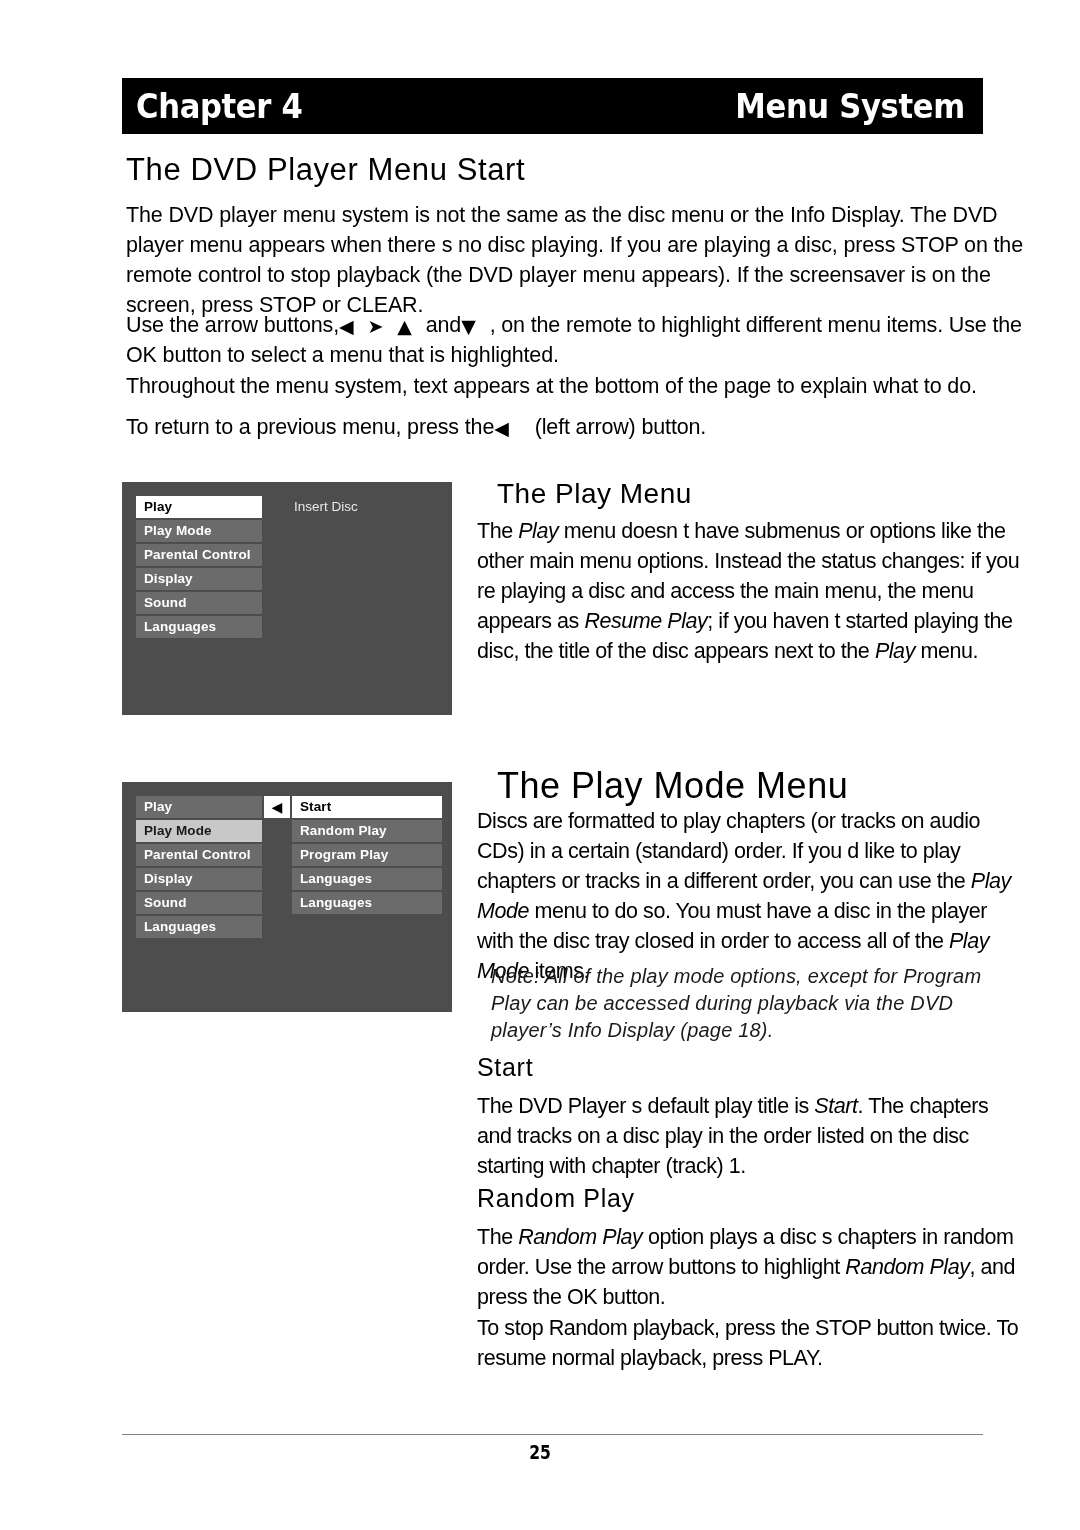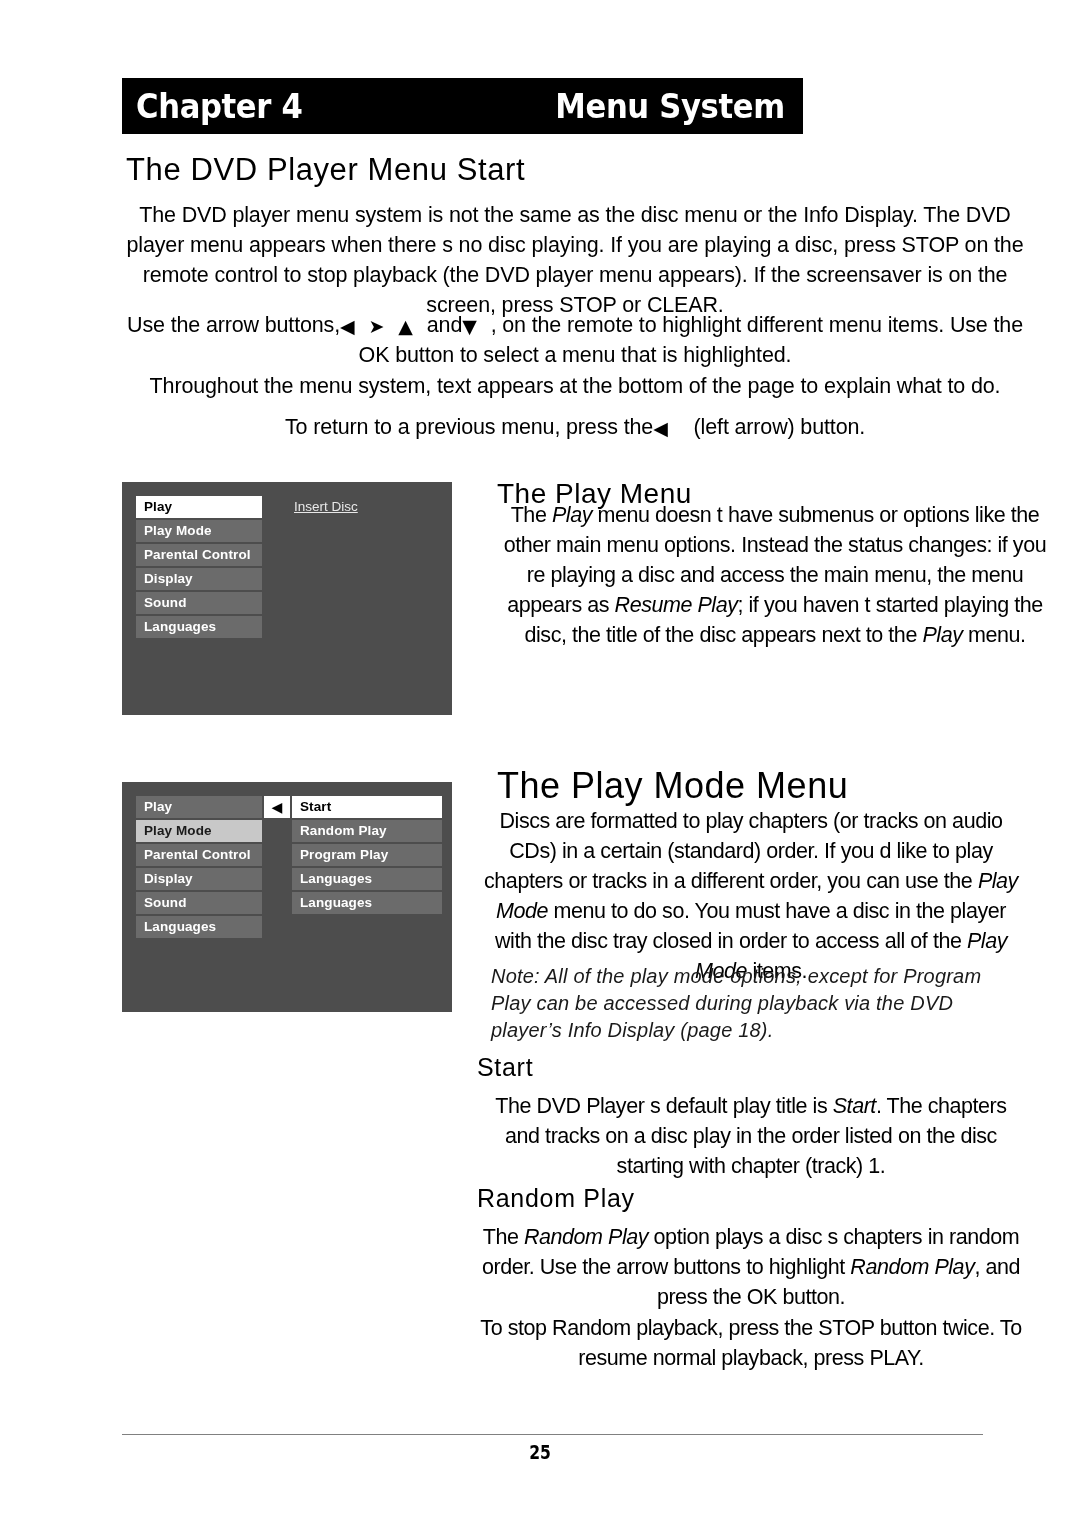--- a/index.html
+++ b/index.html
@@ -14,21 +14,21 @@
     font-family: "Liberation Sans", sans-serif;
     color: #000000;
     overflow: hidden;
   }
 
   
   .chapter-bar {
     position: absolute;
     left: 122px;
     top: 78px;
-    width: 681px;
+    width: 861px;
     height: 56px;
     background: #000000;
     display: flex;
     align-items: center;
     justify-content: space-between;
     box-sizing: border-box;
     padding: 0 18px 0 14px;
   }
   .chapter-bar .ch-left,
   .chapter-bar .ch-right {
@@ -67,21 +67,21 @@
     font-weight: normal;
     letter-spacing: 0.7px;
     white-space: nowrap;
   }
 
   
   .para {
     font-size: 21.5px;
     line-height: 30px;
     letter-spacing: -0.15px;
-    text-align: center;
+    text-align: left;
   }
   .para em, .ital {
     font-style: italic;
   }
   .tight { letter-spacing: -0.45px; }
 
   
   .intro {
     position: absolute;
     left: 126px;
@@ -148,21 +148,20 @@
   .dvd-item.sel-gray {
     background: #c8c8c8;
     color: #1a1a1a;
   }
   .dvd-status {
     position: absolute;
     color: #e8e8e8;
     font-size: 13.5px;
     font-weight: normal;
     white-space: nowrap;
-    text-decoration: underline;
   }
   .dvd-backarrow {
     position: absolute;
     background: #ffffff;
     color: #000000;
     display: flex;
     align-items: center;
     justify-content: center;
     font-size: 14px;
     font-family: "DejaVu Sans", sans-serif;
@@ -220,21 +219,21 @@
       <div class="dvd-item">Parental Control</div>
       <div class="dvd-item">Display</div>
       <div class="dvd-item">Sound</div>
       <div class="dvd-item">Languages</div>
     </div>
     <div class="dvd-status" style="left:158px; top:3px;">Insert Disc</div>
   </div>
 </div>
 
 <div class="rcol h2" style="top:478px;">The Play Menu</div>
-<div class="rcol para tight" style="top:500px;margin-left:24px;">
+<div class="rcol para tight" style="top:516px;">
   <span>The </span><em>Play</em><span> menu doesn t have submenus or options like the other main menu options. Instead the status changes: if you re playing a disc and access the main menu, the menu appears as </span><em>Resume Play</em><span>; if you haven t started playing the disc, the title of the disc appears next to the </span><em>Play</em><span> menu.</span>
 </div>
 
 <div class="dvdshot" style="left:122px; top:782px; width:330px; height:230px;">
   <div class="dvd-rows" style="height:100%;">
     <div class="dvd-col" style="left:0px; width:126px;">
       <div class="dvd-item">Play</div>
       <div class="dvd-item sel-gray">Play Mode</div>
       <div class="dvd-item">Parental Control</div>
       <div class="dvd-item">Display</div>

